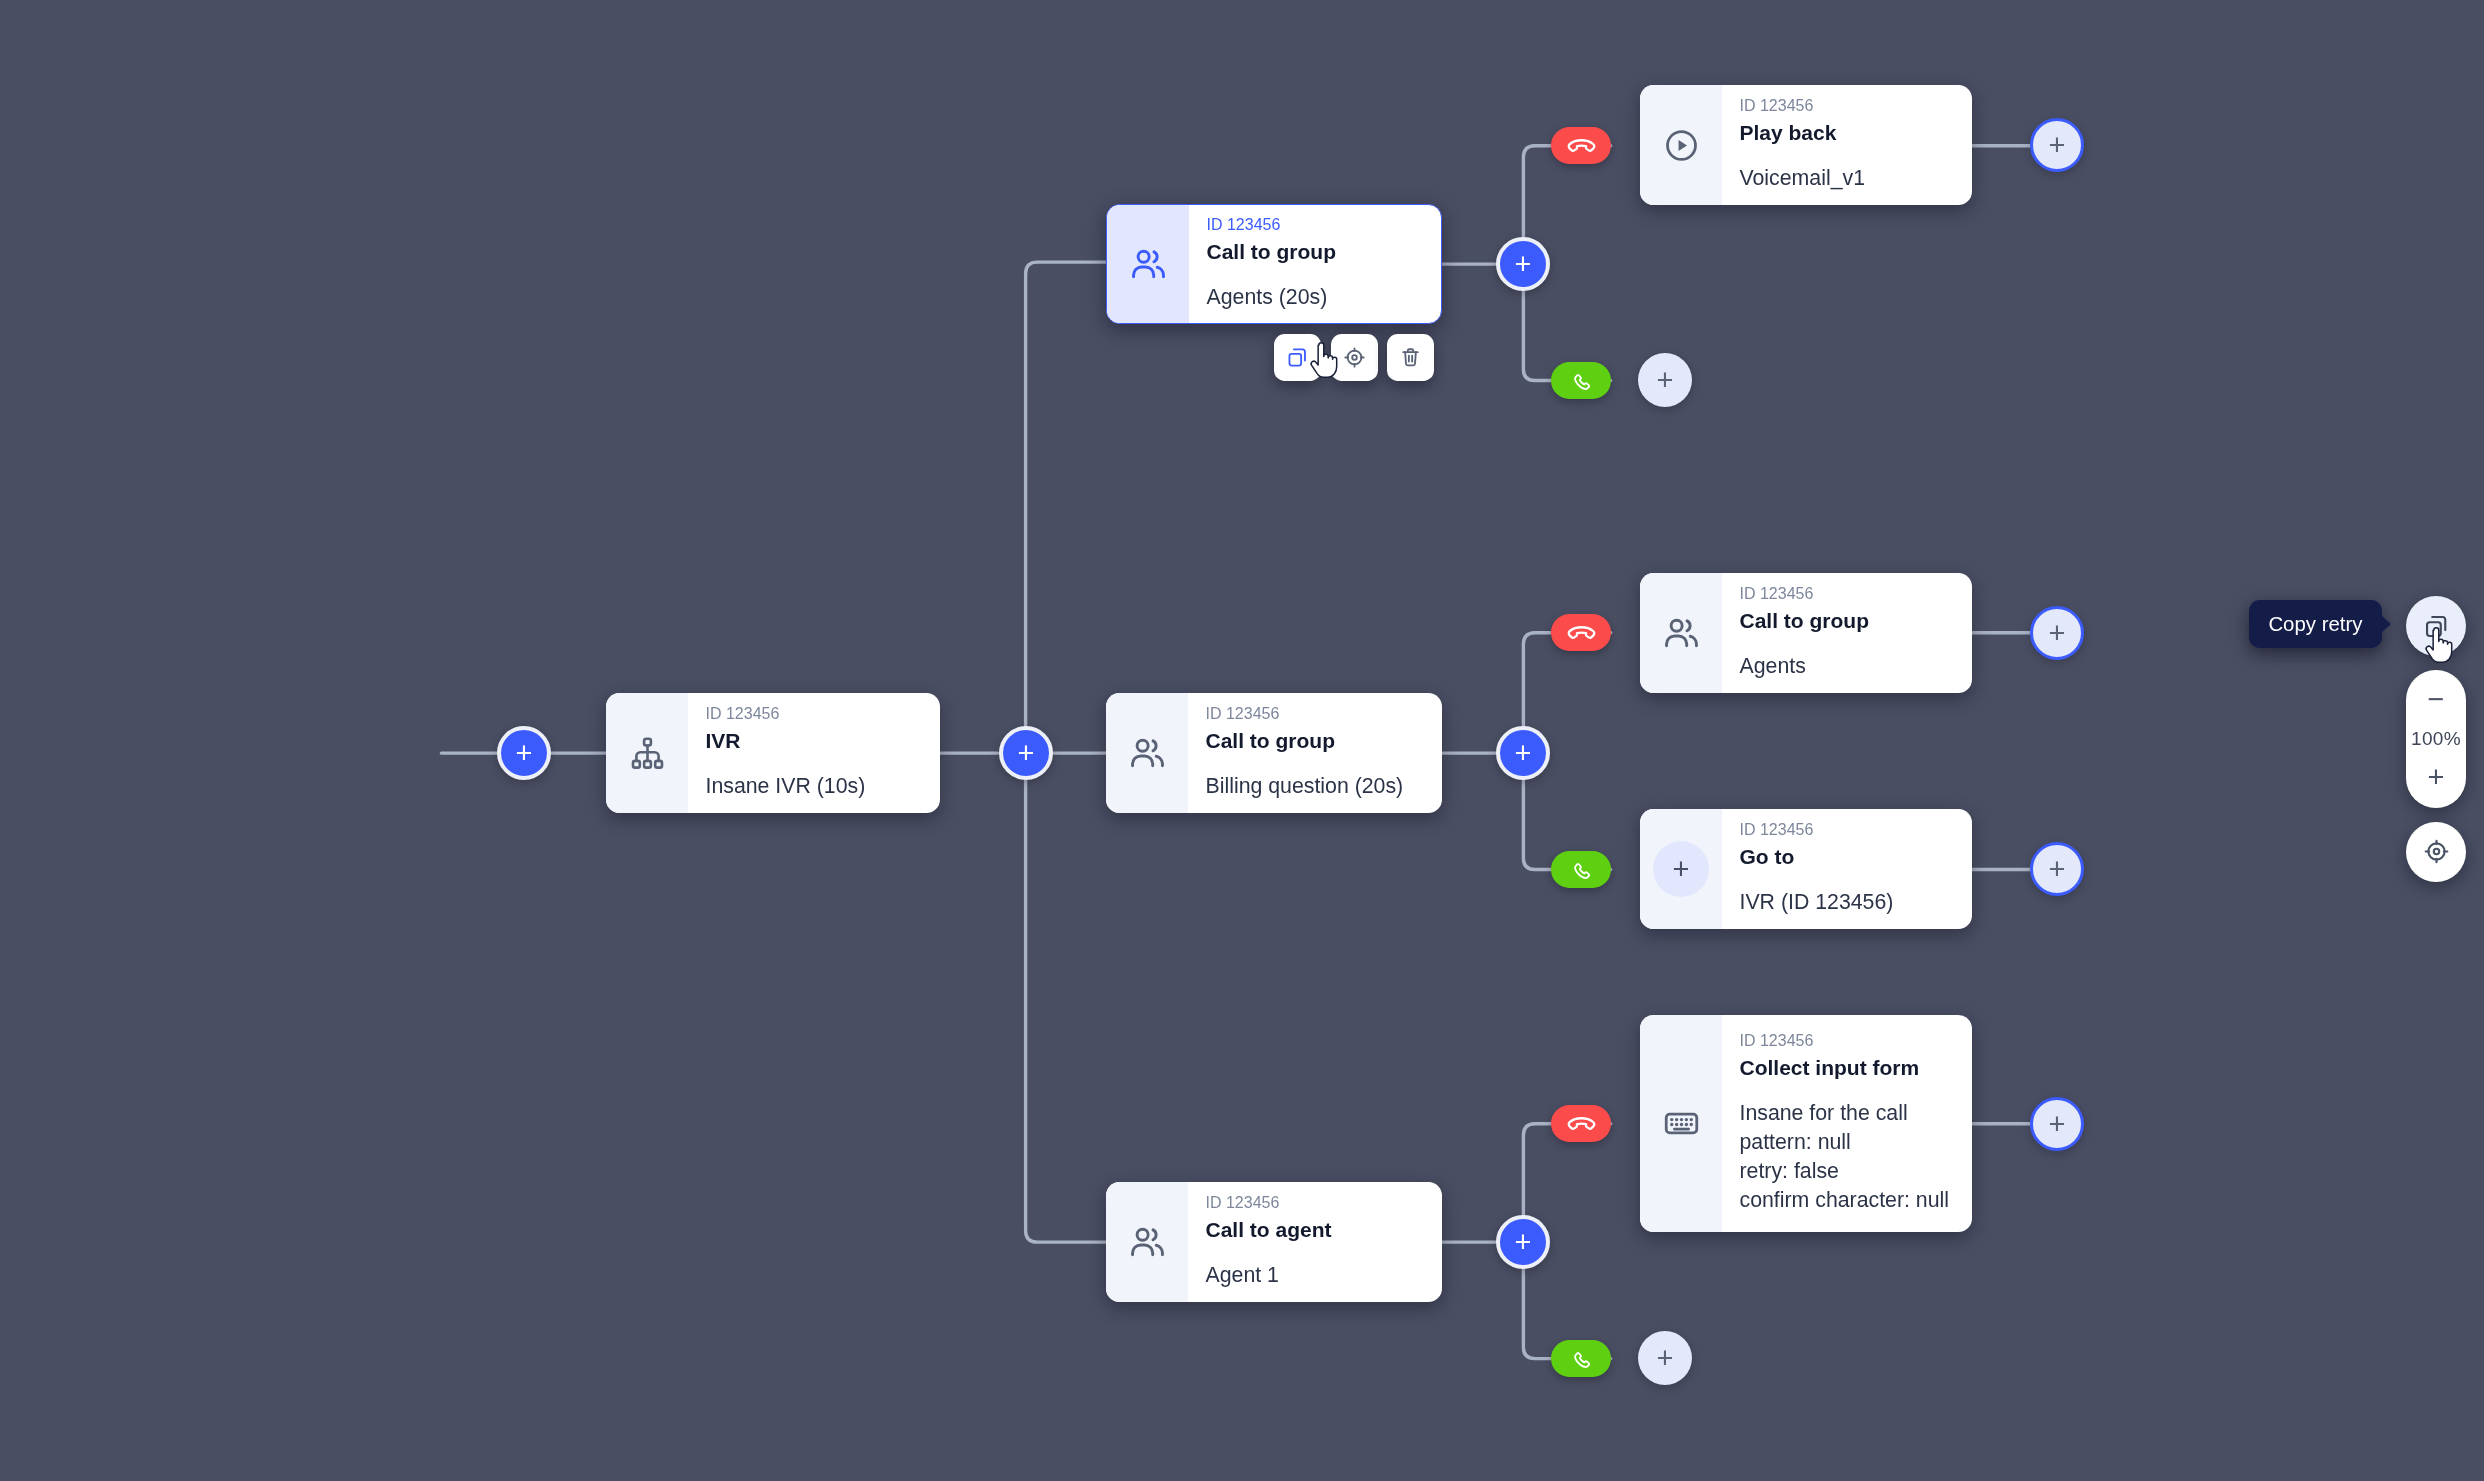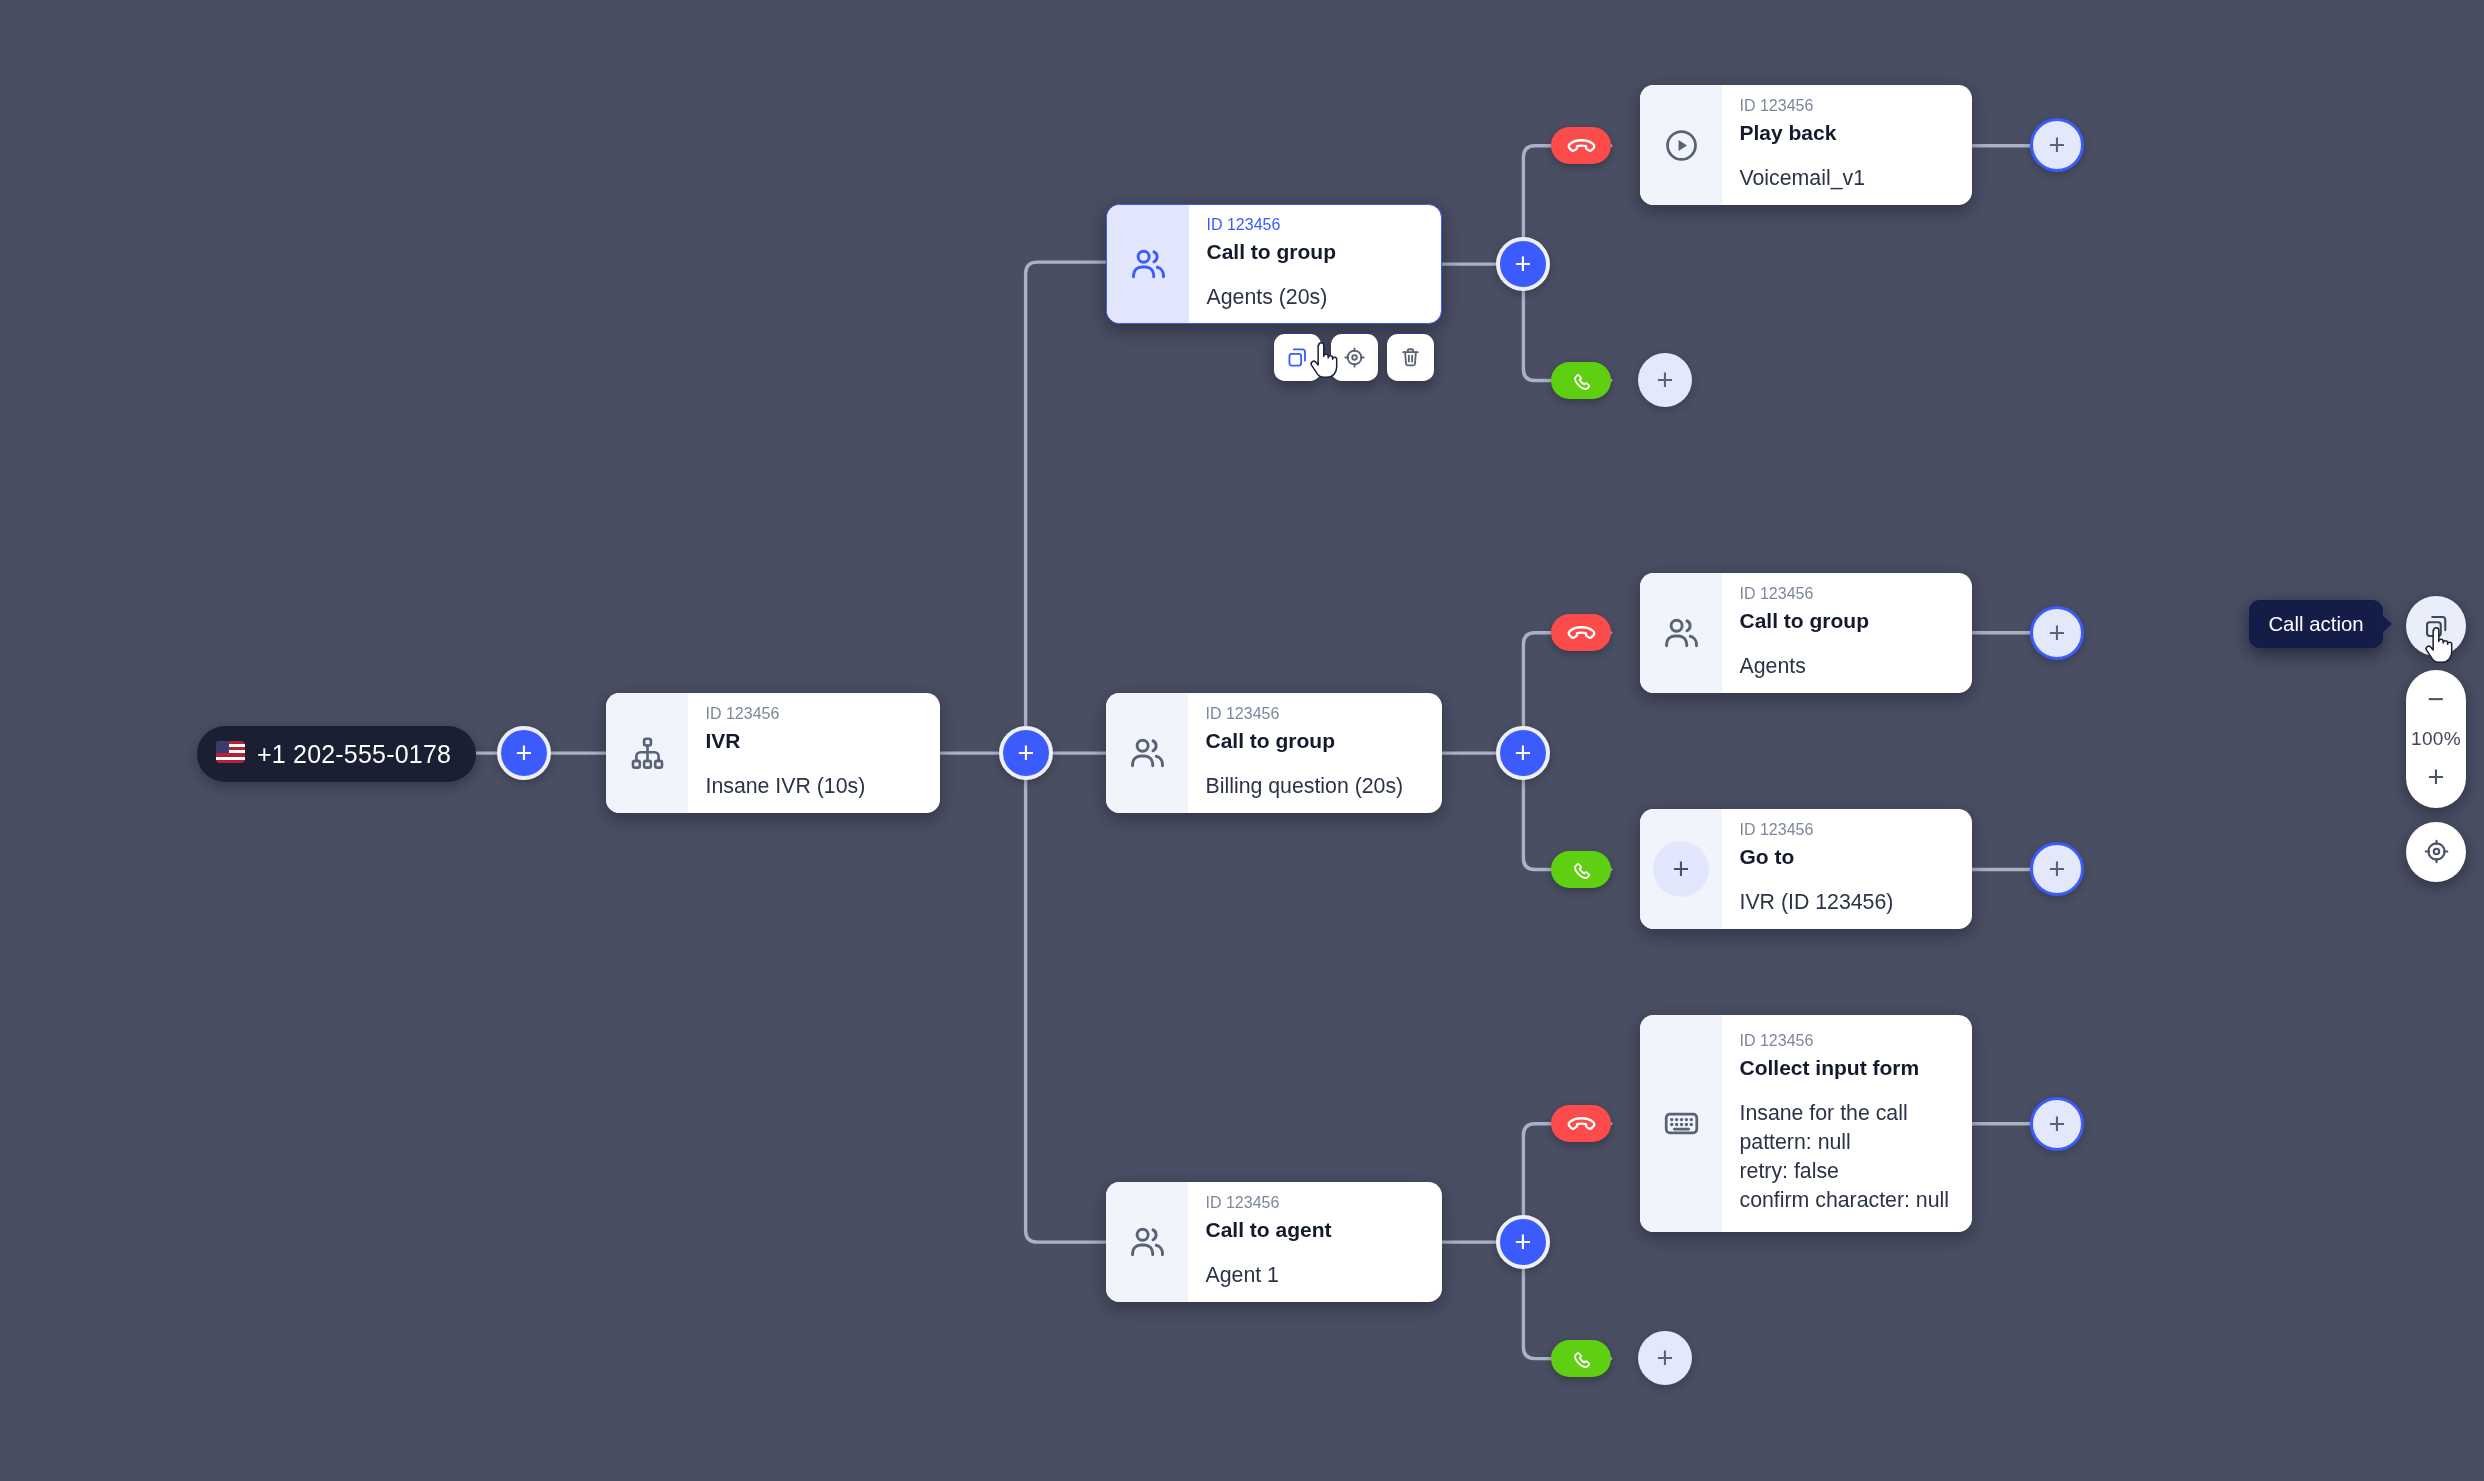--- a/index.html
+++ b/index.html
@@ -240,26 +240,20 @@
       <path d="M1486 1280 H 1556"></path>
       <path d="M1570 1252 V 1170 q0 -12 12 -12 H 1598"></path>
       <path d="M1604 1158 H 1660"></path>
       <path d="M1570 1308 V 1388 q0 12 12 12 H 1598"></path>
       <path d="M1604 1400 H 1660"></path>
 
       <path d="M2032 1158 H 2092"></path>
     </g>
   </svg>
 
-  <div class="phone-pill" style="left:197px; top:726px;">
-    <span class="flag">
-      <span class="flag-fallback"></span>
-    </span>
-    <span class="num">+1 202-555-0178</span>
-  </div>
 
   <div class="jplus" style="left:497px; top:726px;">+</div>
 
   <div class="jplus" style="left:999px; top:726px;">+</div>
 
   <div class="jplus" style="left:1496px; top:237px;">+</div>
 
   <div class="jplus" style="left:1496px; top:726px;">+</div>
 
   <div class="jplus" style="left:1496px; top:1215px;">+</div>
@@ -458,21 +452,21 @@
     <div class="body">
       <div class="nid">ID 123456</div>
       <div class="ntitle">Collect input form</div>
       <div class="nsub first">Insane for the call</div>
       <div class="nsub">pattern: null</div>
       <div class="nsub">retry: false</div>
       <div class="nsub">confirm character: null</div>
     </div>
   </div>
 
-  <div class="tooltip" style="left:2249px; top:600px;">Call action</div>
+  <div class="tooltip" style="left:2249px; top:600px;">Copy retry</div>
 
   <div class="side-controls" style="left:2406px; top:596px;">
 
     <div class="round-btn tinted">
       <svg width="27" height="27" viewBox="0 0 24 24" fill="none" stroke="#3f4758" stroke-width="1.9" stroke-linecap="round" stroke-linejoin="round">
         <path d="M8.2 3.6h9.3a2.3 2.3 0 0 1 2.3 2.3v9.3"></path>
         <rect x="3.6" y="8.2" width="12.2" height="12.2" rx="2.3"></rect>
       </svg>
     </div>
 

